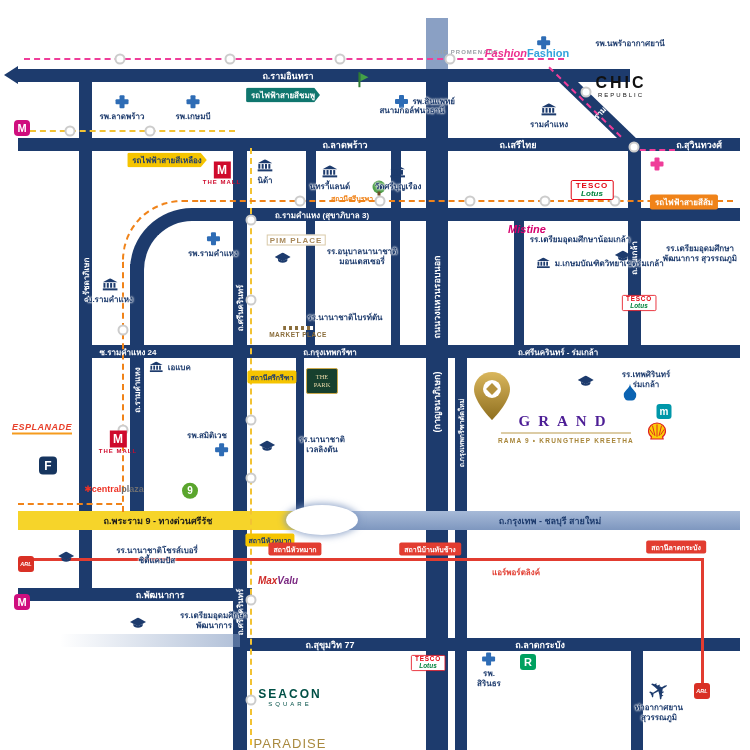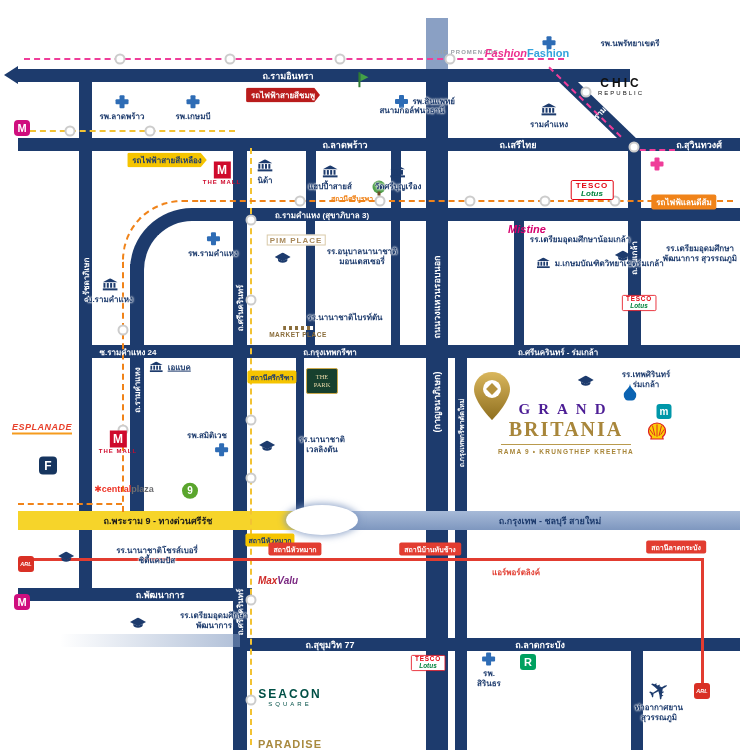--- a/index.html
+++ b/index.html
@@ -23,21 +23,21 @@
   .dash-v{position:absolute;border-left:2px dashed #999;z-index:4;}
   .dash-arc{position:absolute;border-top:2px dashed #999;border-left:2px dashed #999;
             border-top-left-radius:60px;z-index:4;}
   .pinkc{border-color:#ef3d99;} .yelc{border-color:#f2c233;} .orgc{border-color:#f08319;}
   .stn{position:absolute;width:7px;height:7px;border-radius:50%;background:#fff;border:2px solid #ccc;
        transform:translate(-50%,-50%);z-index:5;}
   .redline-h{position:absolute;height:3px;background:#e23c30;z-index:5;}
   .redline-v{position:absolute;width:3px;background:#e23c30;z-index:5;}
   .badge{position:absolute;transform:translate(-50%,-50%);font-size:8px;font-weight:bold;
          padding:1px 5px;border-radius:2px;white-space:nowrap;z-index:8;}
-  .badge.pink{background:#b91c1c;color:#fff;clip-path:polygon(0 0,92% 0,100% 50%,92% 100%,0 100%);}
+  .badge.pink{background:#0f766e;color:#fff;clip-path:polygon(0 0,92% 0,100% 50%,92% 100%,0 100%);}
   .badge.yel{background:#f5c400;color:#1d3b6d;clip-path:polygon(0 0,92% 0,100% 50%,92% 100%,0 100%);}
   .badge.org{background:#f08319;color:#fff;}
   .badge.ystn{background:#f5c400;color:#1d3b6d;font-size:7px;padding:1px 3px;}
   .badge.red{background:#e23c30;color:#fff;font-size:7px;}
   .redtext{position:absolute;transform:translate(-50%,-50%);color:#e23c30;font-size:8px;
            font-weight:bold;white-space:nowrap;z-index:8;}
   .orgtext{position:absolute;transform:translate(-50%,-50%);color:#f08319;font-size:7px;
            font-weight:bold;white-space:nowrap;z-index:8;}
   .poi{position:absolute;transform:translate(-50%,-50%);text-align:center;z-index:9;}
   .plabel{font-size:8px;color:#1d3b6d;line-height:1.2;white-space:nowrap;font-weight:bold;
@@ -69,37 +69,37 @@
   .robinson{width:16px;height:16px;background:#00a160;font-size:11px;}
   .nine{width:16px;height:16px;background:#5aa52d;border-radius:50%;font-size:10px;}
   .fortune{width:18px;height:18px;background:#16355f;border-radius:4px;font-size:12px;}
   .esp{color:#e8412c;font-weight:bold;font-style:italic;font-size:9px;letter-spacing:.5px;
        border-bottom:2px solid #f59b1e;padding-bottom:1px;white-space:nowrap;}
   .central .c1{color:#ee3124;font-weight:bold;font-size:9px;}
   .central .c2{color:#6d6e71;font-weight:bold;font-size:9px;}
   .flower{color:#ee3124;font-size:9px;}
   .seacon .s1{display:block;color:#004f45;font-weight:bold;font-size:12px;letter-spacing:2px;}
   .seacon .s2{display:block;color:#004f45;font-size:6px;letter-spacing:3px;}
-  .paradise .p1{display:block;color:#a98a3f;font-weight:bold;font-size:11px;letter-spacing:1px;margin-top:40px;}
+  .paradise .p1{display:block;color:#a98a3f;font-weight:normal;font-size:13px;letter-spacing:1px;margin-top:40px;}
   .paradise .p2{display:block;color:#4a7d3a;font-weight:bold;font-size:7px;letter-spacing:3px;}
   .maxv .m1{color:#cf2a27;font-weight:bold;font-style:italic;font-size:10px;}
   .maxv .m2{color:#7b2982;font-weight:bold;font-style:italic;font-size:10px;}
   .fash .f1{color:#ec2f8f;font-weight:bold;font-style:italic;font-size:11px;}
   .fash .f2{color:#34a3dc;font-weight:bold;font-size:11px;}
   .prom{color:#9aa0a6;font-weight:bold;font-size:6px;letter-spacing:1px;}
   .mistine{color:#d6006d;font-weight:bold;font-style:italic;font-size:11px;}
   .pim{color:#a98a5b;font-weight:bold;font-size:8px;letter-spacing:1px;border:1px solid #d9c9a8;
        padding:0 2px;background:#fff;}
   .market .stripes{width:30px;height:4px;margin:0 auto 1px;
         background:repeating-linear-gradient(90deg,#8a6d3b 0 3px,#fff 3px 6px);}
   .market .mp{font-size:6.5px;color:#8a6d3b;font-weight:bold;letter-spacing:.5px;white-space:nowrap;}
   .thepark{width:30px;height:24px;background:#17402e;border:1px solid #caa84c;border-radius:2px;
            display:flex;flex-direction:column;align-items:center;justify-content:center;
            font-family:"Liberation Serif",serif;color:#e7d9a8;font-size:6.5px;line-height:1.2;}
-  .chic .ch1{display:block;color:#111;font-weight:bold;font-size:12px;letter-spacing:3px;}
+  .chic .ch1{display:block;color:#111;font-weight:bold;font-size:16px;letter-spacing:3px;}
   .chic .ch2{display:block;color:#111;font-size:6px;letter-spacing:2px;}
   .gb{position:absolute;text-align:center;z-index:10;transform:translate(-50%,-50%);}
   .gb .g1{display:block;color:#4c1d95;font-family:"Liberation Serif",serif;font-weight:bold;
           font-size:15px;letter-spacing:8px;}
   .gb .g2{display:block;color:#a8863a;font-family:"Liberation Serif",serif;font-weight:bold;
           font-size:20px;letter-spacing:2px;}
   .gb .rule{width:130px;height:1px;background:#b99a4d;margin:3px auto;}
   .gb .g3{display:block;color:#a8863a;font-size:6.5px;letter-spacing:1.2px;font-weight:bold;}
   .plane{display:inline-block;color:#1d3b6d;font-size:26px;transform:rotate(-30deg);line-height:1;}
   svg.navy path,svg.navy rect{fill:#1d3b6d;}
@@ -197,37 +197,37 @@
   <div class="rlabel t8 rot" style="left:240px;top:308px;">ถ.ศรีนครินทร์</div>
   <div class="rlabel t8 rot" style="left:240px;top:612px;">ถ.ศรีนครินทร์</div>
   <div class="rlabel rot" style="left:437px;top:297px;">ถนนวงแหวนรอบนอก</div>
   <div class="rlabel rot" style="left:437px;top:402px;">(กาญจนาภิเษก)</div>
   <div class="rlabel t8 rot" style="left:634px;top:258px;">ถ.ร่มเกล้า</div>
   <div class="rlabel t7 rot" style="left:461px;top:433px;">ถ.กรุงเทพกรีฑาตัดใหม่</div>
 
   
   <div class="badge pink" style="left:283px;top:95px;">รถไฟฟ้าสายสีชมพู</div>
   <div class="badge yel" style="left:167px;top:160px;">รถไฟฟ้าสายสีเหลือง</div>
-  <div class="badge org" style="left:684px;top:202px;">รถไฟฟ้แลนดีส้ม</div>
+  <div class="badge org" style="left:684px;top:202px;">รถไฟฟ้าสายสีส้ม</div>
   <div class="orgtext" style="left:352px;top:198px;">สถานีศรีบูรพา</div>
   <div class="badge ystn" style="left:272px;top:377px;">สถานีศรีกรีฑา</div>
   <div class="badge ystn" style="left:270px;top:540px;">สถานีหัวหมาก</div>
   <div class="badge red" style="left:295px;top:549px;">สถานีหัวหมาก</div>
   <div class="badge red" style="left:430px;top:549px;">สถานีบ้านทับช้าง</div>
   <div class="redtext" style="left:516px;top:572px;">แอร์พอร์ตลิงค์</div>
   <div class="badge red" style="left:676px;top:547px;">สถานีลาดกระบัง</div>
 
   
   <div class="poi prom" style="left:466px;top:52px;">THE PROMENADE</div>
   <div class="poi fash" style="left:527px;top:52px;white-space:nowrap;">
     <span class="f1">Fashion</span><span class="f2">Fashion</span>
   </div>
   <div class="poi" style="left:630px;top:44px;">
     <span class="cross" style="position:absolute;left:-58px;top:-3px;"></span>
-    <div class="plabel">รพ.นพรัทยาเขตรี</div>
+    <div class="plabel">รพ.นพรัาอากาศยานี</div>
   </div>
   <div class="poi chic" style="left:621px;top:86px;">
     <span class="ch1">CHIC</span>
     <span class="ch2">REPUBLIC</span>
   </div>
   <div class="poi" style="left:122px;top:108px;">
     <span class="cross"></span>
     <div class="plabel">รพ.ลาดพร้าว</div>
   </div>
   <div class="poi" style="left:193px;top:108px;">
@@ -276,21 +276,21 @@
   </div>
   <div class="poi" style="left:330px;top:178px;">
     <span><svg class="navy" width="16" height="13" viewBox="0 0 24 19">
           <path d="M12 0 23 6H1z"></path>
           <rect x="2" y="7" width="3" height="7"></rect>
           <rect x="7" y="7" width="3" height="7"></rect>
           <rect x="12" y="7" width="3" height="7"></rect>
           <rect x="17" y="7" width="3" height="7"></rect>
           <rect x="1" y="15" width="22" height="3"></rect>
         </svg></span>
-    <div class="plabel">แฮปปี้าสายส์</div>
+    <div class="plabel">นทราี้แลนด์</div>
   </div>
   <div class="poi tree" style="left:362px;top:186px;"></div>
   <div class="poi" style="left:398px;top:178px;">
     <span><svg class="navy" width="16" height="13" viewBox="0 0 24 19">
           <path d="M12 0 23 6H1z"></path>
           <rect x="2" y="7" width="3" height="7"></rect>
           <rect x="7" y="7" width="3" height="7"></rect>
           <rect x="12" y="7" width="3" height="7"></rect>
           <rect x="17" y="7" width="3" height="7"></rect>
           <rect x="1" y="15" width="22" height="3"></rect>
@@ -310,21 +310,21 @@
   </div>
   <div class="poi" style="left:362px;top:257px;">
     <span style="position:absolute;left:-52px;top:2px;"><svg class="navy" width="16" height="11" viewBox="0 0 24 16">
           <path d="M12 0 24 6.5 12 13 0 6.5z"></path>
           <path d="M5 9.2V12c0 1.8 3.1 3.2 7 3.2s7-1.4 7-3.2V9.2l-7 3.6z"></path>
         </svg></span>
     <div class="plabel">รร.อนุบาลนานาชาติ</div>
     <div class="plabel">มอนเตสเซอรี่</div>
   </div>
   <div class="poi mistine" style="left:527px;top:229px;">Mistine</div>
-  <div class="poi plabel" style="left:580px;top:240px;font-family:Liberation Serif, serif;">รร.เตรียมอุดมศึกษาน้อมเกล้า</div>
+  <div class="poi plabel" style="left:580px;top:240px;">รร.เตรียมอุดมศึกษาน้อมเกล้า</div>
   <div class="poi" style="left:600px;top:263px;white-space:nowrap;">
     <span style="vertical-align:middle;"><svg class="navy" width="14" height="11" viewBox="0 0 24 19">
           <path d="M12 0 23 6H1z"></path>
           <rect x="2" y="7" width="3" height="7"></rect>
           <rect x="7" y="7" width="3" height="7"></rect>
           <rect x="12" y="7" width="3" height="7"></rect>
           <rect x="17" y="7" width="3" height="7"></rect>
           <rect x="1" y="15" width="22" height="3"></rect>
         </svg></span>
     <span class="plabel" style="vertical-align:middle;">ม.เกษมบัณฑิตวิทยาเขตร่มเกล้า</span>
@@ -356,21 +356,21 @@
   
   <div class="poi" style="left:170px;top:367px;white-space:nowrap;">
     <span style="vertical-align:middle;"><svg class="navy" width="14" height="11" viewBox="0 0 24 19">
           <path d="M12 0 23 6H1z"></path>
           <rect x="2" y="7" width="3" height="7"></rect>
           <rect x="7" y="7" width="3" height="7"></rect>
           <rect x="12" y="7" width="3" height="7"></rect>
           <rect x="17" y="7" width="3" height="7"></rect>
           <rect x="1" y="15" width="22" height="3"></rect>
         </svg></span>
-    <span class="plabel" style="vertical-align:middle;text-decoration:underline;">เอแบค</span>
+    <span class="plabel" style="vertical-align:middle;">เอแบค</span>
   </div>
   <div class="poi plabel" style="left:345px;top:318px;">รร.นานาชาติไบรท์ตัน</div>
   <div class="poi market" style="left:298px;top:332px;">
     <div class="stripes"></div>
     <div class="mp">MARKET PLACE</div>
   </div>
   <div class="poi thepark" style="left:322px;top:381px;">
     <span>THE</span>
     <span>PARK</span>
   </div>
@@ -417,21 +417,21 @@
           <line x1="20.8" y1="9" x2="16.5" y2="15.5"></line>
         </g>
       </svg>
   </div>
 
   
   <div class="poi esp" style="left:42px;top:428px;">ESPLANADE</div>
   <div class="poi" style="left:48px;top:465px;">
     <span class="sq fortune">F</span>
   </div>
-  <div class="poi central" style="left:124px;top:487px;white-space:nowrap;text-align:right;">
+  <div class="poi central" style="left:114px;top:487px;white-space:nowrap;text-align:right;">
     <span class="flower">✱</span><span class="c1">central</span><span class="c2">plaza</span>
   </div>
   <div class="poi" style="left:190px;top:489px;">
     <span class="sq nine">9</span>
   </div>
 
   
   <div class="poi" style="left:157px;top:556px;">
     <span style="position:absolute;left:-58px;top:2px;"><svg class="navy" width="16" height="11" viewBox="0 0 24 16">
           <path d="M12 0 24 6.5 12 13 0 6.5z"></path>
@@ -495,18 +495,17 @@
             <stop offset="1" stop-color="#8f6f1f"></stop>
           </linearGradient>
         </defs>
       <path fill="url(#gp)" d="M12 0C5.4 0 0 5.2 0 11.6 0 20 12 32 12 32s12-12 12-20.4C24 5.2 18.6 0 12 0z"></path>
       <circle cx="12" cy="11.3" r="6" fill="#fff"></circle>
       <rect x="9.2" y="8.5" width="5.6" height="5.6" fill="#b5923c" transform="rotate(45 12 11.3)"></rect>
     </svg>
   </div>
   <div class="gb" style="left:566px;top:428px;">
     <span class="g1">GRAND</span>
-    <span class="g2">BRITANIA</span>
     <div class="rule"></div>
     <span class="g3">RAMA 9 • KRUNGTHEP KREETHA</span>
   </div>
 
 </div>
 
 </body></html>

